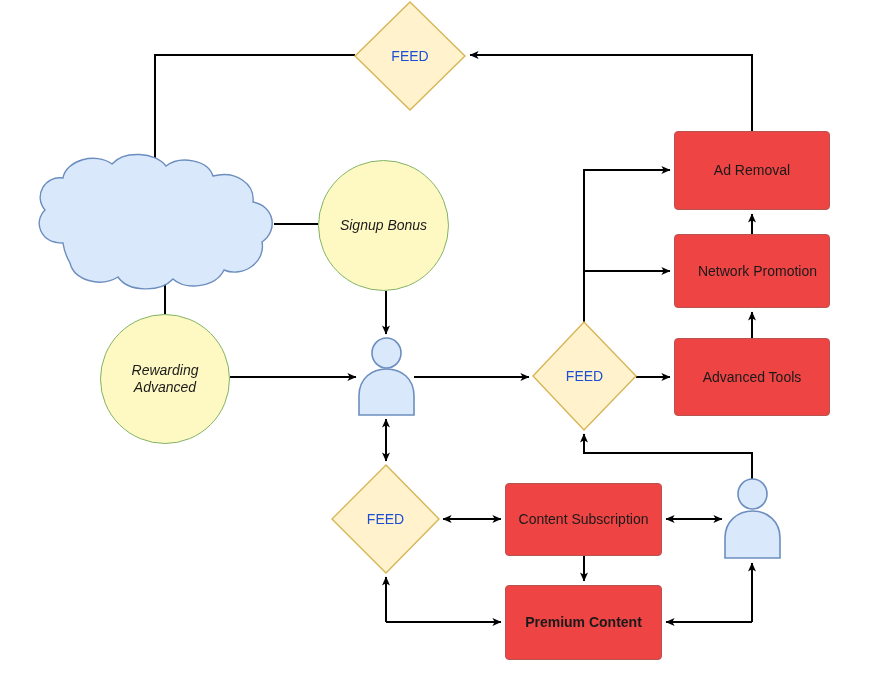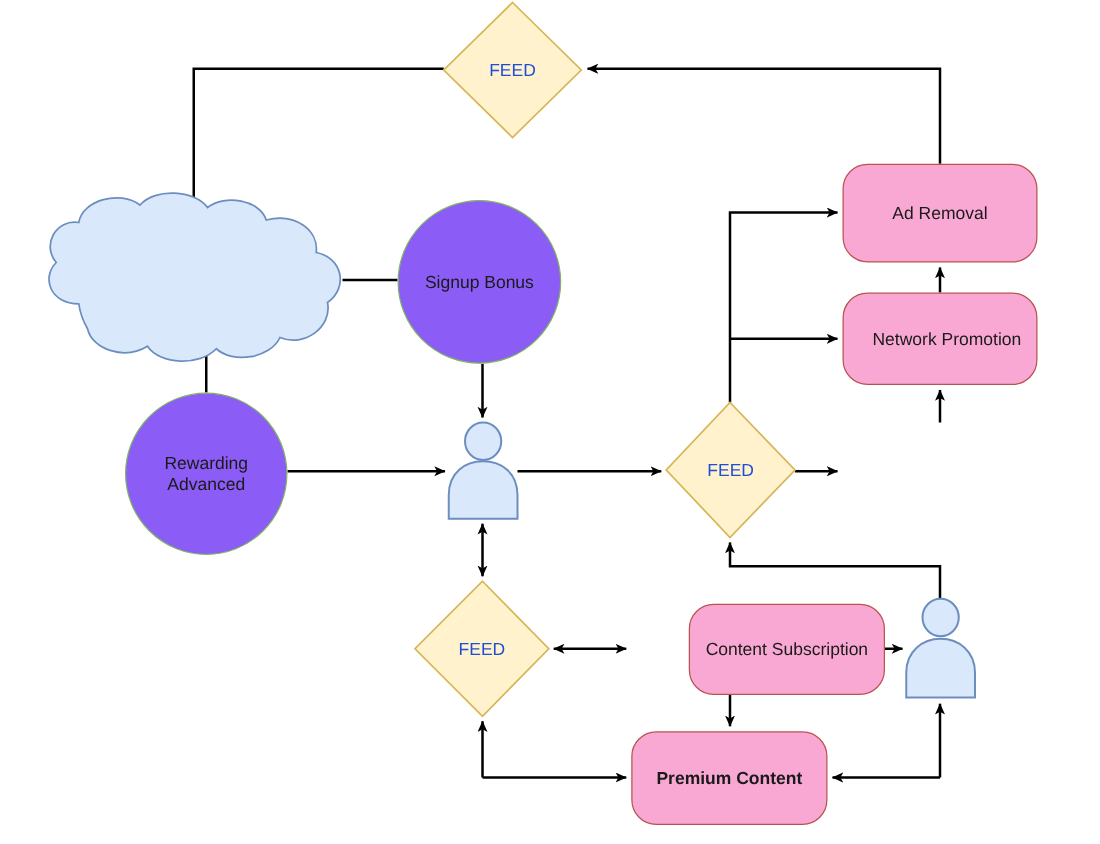--- a/index.html
+++ b/index.html
@@ -1,21 +1,21 @@
 <!DOCTYPE html>
 <html><head>
 <meta charset="utf-8">
 <style>
   html,body{margin:0;padding:0;background:#ffffff;}
   body{width:880px;height:675px;overflow:hidden;font-family:"Liberation Sans",sans-serif;}
   #canvas{position:relative;width:880px;height:675px;background:#ffffff;}
   svg.layer{position:absolute;left:0;top:0;width:880px;height:675px;}
   .node{position:absolute;box-sizing:border-box;display:flex;align-items:center;justify-content:center;text-align:center;color:#1a1a1a;font-size:14px;line-height:1.2;}
-  .rbox{border-radius:20px;border:1.4px solid #b85450;background:#f9a8d4;}
-  .circle{border-radius:50%;border:1.4px solid #82b366;background:#8b5cf6;}
+  .rbox{border-radius:4px;border:1.4px solid #b85450;background:#ef4444;}
+  .circle{border-radius:50%;border:1.4px solid #82b366;background:#fef9c3;font-style:italic;}
   .diamond-label{position:absolute;display:flex;align-items:center;justify-content:center;font-size:14px;color:#1d4ed8;pointer-events:none;}
   .cloud-label{position:absolute;font-size:14px;color:#1a1a1a;display:flex;align-items:center;justify-content:center;}
   .lbl2{white-space:pre-line;}
 </style>
 </head>
 <body>
 
 <div id="canvas">
 
   <svg class="layer" viewBox="0 0 880 675">
@@ -117,24 +117,27 @@
   <div class="diamond-label" style="left:533px;top:322px;width:103px;height:108px;">FEED</div>
 
   <div class="node rbox" style="left:674px;top:131px;width:156px;height:79px;">
     <span>Ad Removal</span>
   </div>
 
   <div class="node rbox" style="left:674px;top:234px;width:156px;height:74px;padding-left:11px;">
     <span>Network Promotion</span>
   </div>
 
+  <div class="node rbox" style="left:674px;top:338px;width:156px;height:78px;">
+    <span>Advanced Tools</span>
+  </div>
 
   <div class="diamond-label" style="left:332px;top:465px;width:107px;height:108px;">FEED</div>
 
-  <div class="node rbox" style="left:505px;top:483px;width:157px;height:73px;margin-left:46px;">
+  <div class="node rbox" style="left:505px;top:483px;width:157px;height:73px;">
     <span>Content Subscription</span>
   </div>
 
   <div class="node rbox" style="left:505px;top:585px;width:157px;height:75px;font-weight:bold;">
     <span>Premium Content</span>
   </div>
 
 </div>
 
 </body></html>

